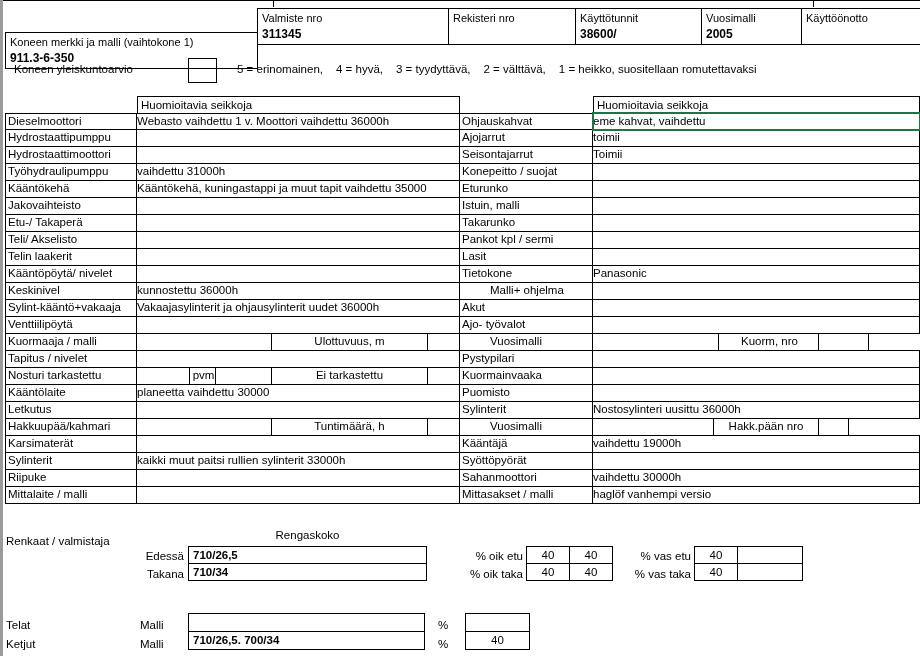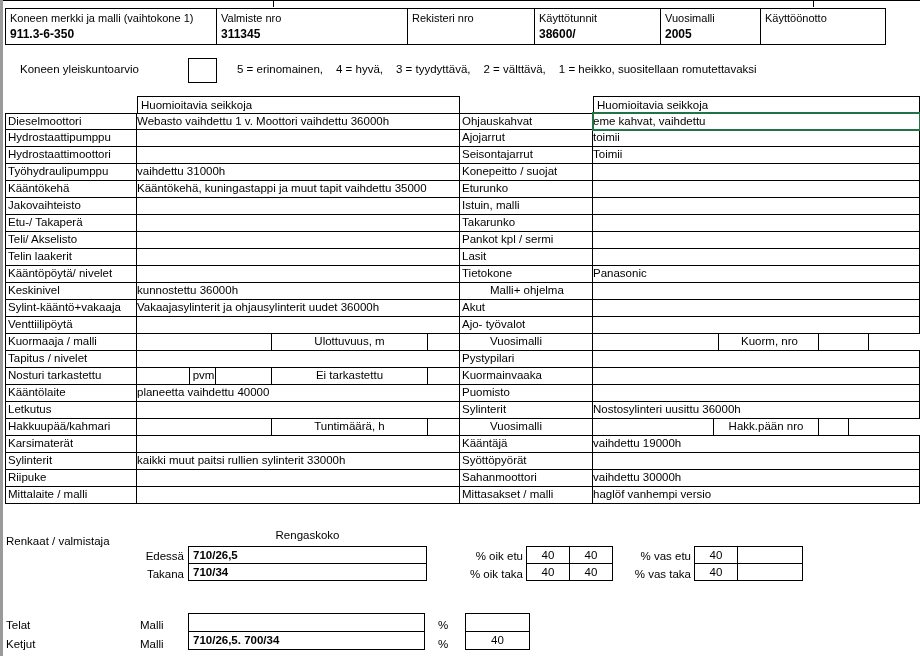--- a/index.html
+++ b/index.html
@@ -11,21 +11,21 @@
   .tick{top:0;width:1px;height:7px;background:#000;position:absolute}
 
   
   #header-row{left:5px;top:8px;display:flex}
   .hdr-cell{border:1px solid #000;height:37px;box-sizing:border-box;padding:1px 4px;margin-left:-1px;overflow:hidden}
   .hdr-cell:first-child{margin-left:0}
   .hdr-label{font-size:11px;line-height:16px;white-space:nowrap}
   .hdr-value{font-weight:bold;font-size:12px;line-height:16px;white-space:nowrap}
 
   
-  #cond-label{left:20px;top:63px}
+  #cond-label{left:14px;top:63px}
   #cond-box{left:188px;top:58px;width:29px;height:25px;border:1px solid #000;box-sizing:border-box}
   #cond-scale{left:237px;top:63px;display:flex;white-space:nowrap}
   .scale-item{margin-right:13px}
 
   
   #table-left{left:5px;top:96px;width:455px}
   #table-right{left:460px;top:96px;width:460px}
   .trow{display:flex;height:17px;box-sizing:border-box}
   .thead-spacer{box-sizing:border-box}
   #table-left .thead-spacer,#table-left .lbl{width:132px}
@@ -79,21 +79,21 @@
 </style>
 </head>
 <body>
 
 <div id="left-strip" class="abs"></div>
 <div id="top-remnant" class="abs"></div>
 <div class="tick" style="left:273px"></div>
 <div class="tick" style="left:813px"></div>
 
 <div id="header-row" class="abs">
-    <div class="hdr-cell" style="width: 212px;">
+    <div class="hdr-cell" style="width: 253px; margin-top: 24px;">
       <div class="hdr-label">Koneen merkki ja malli (vaihtokone 1)</div>
       <div class="hdr-value">911.3-6-350</div>
     </div>
     <div class="hdr-cell" style="width: 192px;">
       <div class="hdr-label">Valmiste nro</div>
       <div class="hdr-value">311345</div>
     </div>
     <div class="hdr-cell" style="width: 128px;">
       <div class="hdr-label">Rekisteri nro</div>
       <div class="hdr-value"></div>
@@ -194,21 +194,21 @@
       <div class="lbl edge">Nosturi tarkastettu</div>
       <div class="sub" style="width: 53px;"></div>
       <div class="sub left" style="width: 26px;">pvm</div>
       <div class="sub" style="width: 56px;"></div>
       <div class="sub" style="width: 156px;">Ei tarkastettu</div>
       <div class="sub" style="width: 32px;"></div>
       <div class="filler"></div>
     </div>
     <div class="trow">
       <div class="lbl edge">Kääntölaite</div>
-      <div class="val">planeetta vaihdettu 40000</div>
+      <div class="val">planeetta vaihdettu 30000</div>
     </div>
     <div class="trow">
       <div class="lbl edge">Letkutus</div>
       <div class="val"></div>
     </div>
     <div class="trow">
       <div class="lbl edge">Hakkuupää/kahmari</div>
       <div class="sub" style="width: 135px;"></div>
       <div class="sub" style="width: 156px;">Tuntimäärä, h</div>
       <div class="sub" style="width: 32px;"></div>

